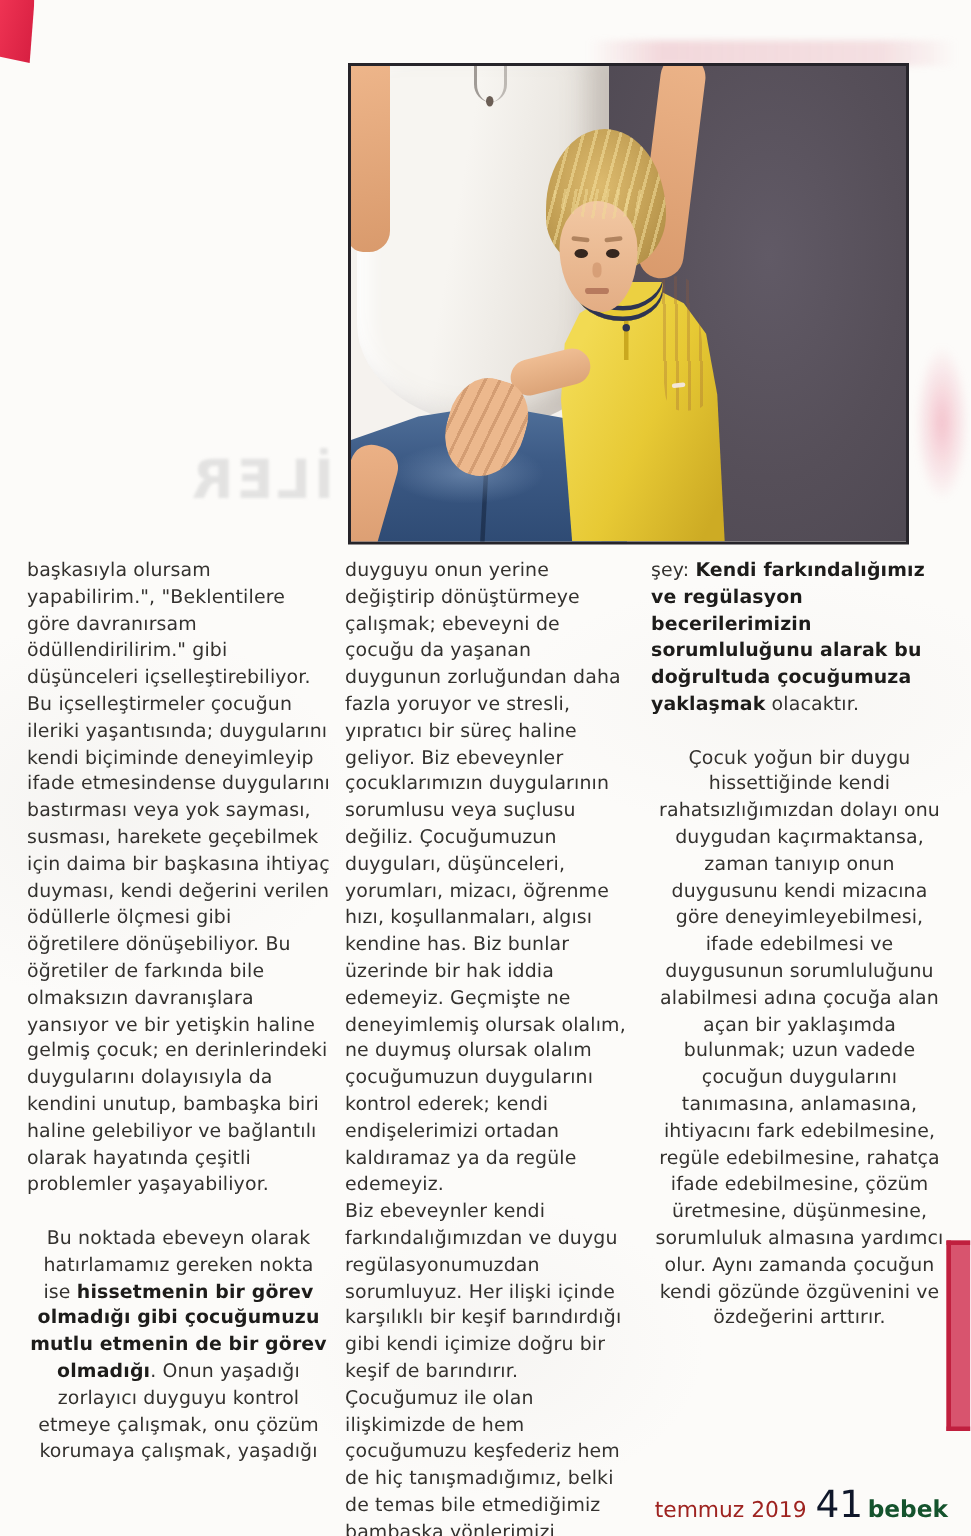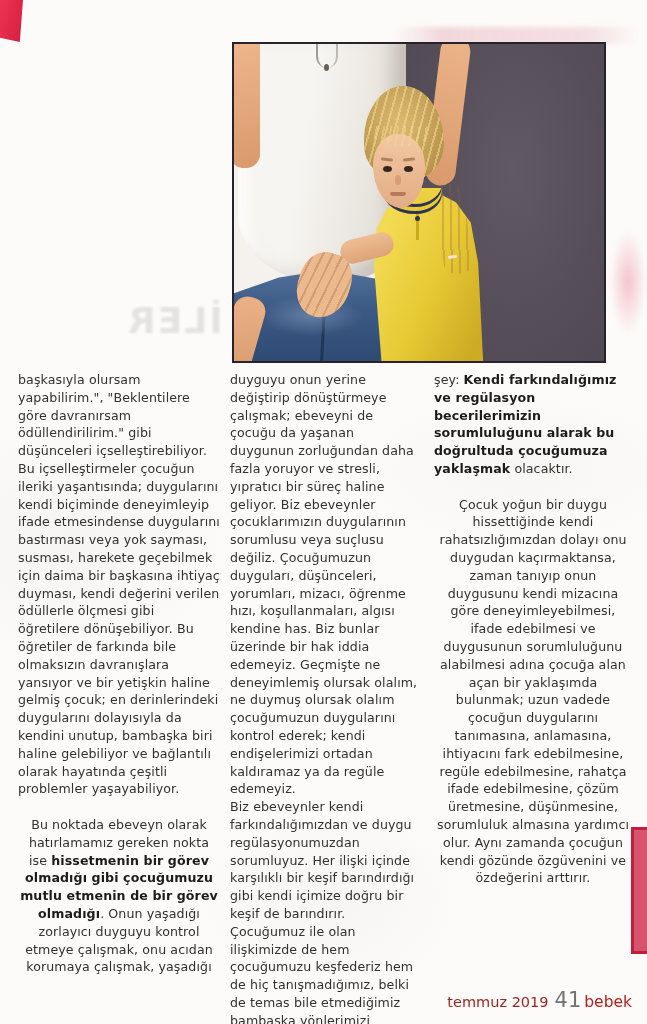--- a/index.html
+++ b/index.html
@@ -107,22 +107,22 @@
   .col p{margin:0;}
   .col p.gap{margin-top:17.8px;text-align:center;}
   .col .bold{font-weight:700;color:#1d1c1a;}
   .c1{left:18px;width:202px;}
   .c2{left:230px;width:192px;}
   .c3{left:434px;width:198px;}
 
   
   .footer{position:absolute;right:15px;top:988px;white-space:nowrap;}
   .footer .issue{color:#9e2320;font-size:14.5px;}
-  .footer .pagenum{color:#737373;font-size:21px;margin-left:6px;}
-  .footer .mag{color:#b91c1c;font-size:15.5px;font-weight:400;margin-left:3px;}
+  .footer .pagenum{color:#0f172a;font-size:25px;margin-left:6px;}
+  .footer .mag{color:#14532d;font-size:15.5px;font-weight:700;margin-left:3px;}
 </style>
 </head>
 <body>
 
 <div class="page">
   <div class="paper-tint"></div>
 
   <div class="bookmark"></div>
   <div class="showthrough-top"></div>
   <div class="mirrored">İLER</div>
@@ -152,21 +152,21 @@
     <div class="fringe"></div>
     <div class="mom-hand"></div>
   </figure>
 
   <div class="pink-smudge"></div>
   <div class="redbar"></div>
 
   <main class="columns">
     <div class="col c1">
         <p><span>başkasıyla olursam yapabilirim.", "Beklentilere göre davranırsam ödüllendirilirim." gibi düşünceleri içselleştirebiliyor. Bu içselleştirmeler çocuğun ileriki yaşantısında; duygularını kendi biçiminde deneyimleyip ifade etmesindense duygularını bastırması veya yok sayması, susması, harekete geçebilmek için daima bir başkasına ihtiyaç duyması, kendi değerini verilen ödüllerle ölçmesi gibi öğretilere dönüşebiliyor. Bu öğretiler de farkında bile olmaksızın davranışlara yansıyor ve bir yetişkin haline gelmiş çocuk; en derinlerindeki duygularını dolayısıyla da kendini unutup, bambaşka biri haline gelebiliyor ve bağlantılı olarak hayatında çeşitli problemler yaşayabiliyor.</span></p>
-        <p class="gap"><span>Bu noktada ebeveyn olarak hatırlamamız gereken nokta ise </span><span class="bold">hissetmenin bir görev olmadığı gibi çocuğumuzu mutlu etmenin de bir görev olmadığı</span><span>. Onun yaşadığı zorlayıcı duyguyu kontrol etmeye çalışmak, onu acıdan korumaya çalışmak, yaşadığı</span></p>
+        <p class="gap"><span>Bu noktada ebeveyn olarak hatırlamamız gereken nokta ise </span><span class="bold">hissetmenin bir görev olmadığı gibi çocuğumuzu mutlu etmenin de bir görev olmadığı</span><span>. Onun yaşadığı zorlayıcı duyguyu kontrol etmeye çalışmak, onu çözüm korumaya çalışmak, yaşadığı</span></p>
       </div>
     <div class="col c2">
         <p><span>duyguyu onun yerine değiştirip dönüştürmeye çalışmak; ebeveyni de çocuğu da yaşanan duygunun zorluğundan daha fazla yoruyor ve stresli, yıpratıcı bir süreç haline geliyor. Biz ebeveynler çocuklarımızın duygularının sorumlusu veya suçlusu değiliz. Çocuğumuzun duyguları, düşünceleri, yorumları, mizacı, öğrenme hızı, koşullanmaları, algısı kendine has. Biz bunlar üzerinde bir hak iddia edemeyiz. Geçmişte ne deneyimlemiş olursak olalım, ne duymuş olursak olalım çocuğumuzun duygularını kontrol ederek; kendi endişelerimizi ortadan kaldıramaz ya da regüle edemeyiz.</span></p>
         <p><span>Biz ebeveynler kendi farkındalığımızdan ve duygu regülasyonumuzdan sorumluyuz. Her ilişki içinde karşılıklı bir keşif barındırdığı gibi kendi içimize doğru bir keşif de barındırır. Çocuğumuz ile olan ilişkimizde de hem çocuğumuzu keşfederiz hem de hiç tanışmadığımız, belki de temas bile etmediğimiz bambaşka yönlerimizi keşfederiz. Bu nedenle çocuklarımız için yapabileceğimiz</span></p>
       </div>
     <div class="col c3">
         <p><span>şey: </span><span class="bold">Kendi farkındalığımız ve regülasyon becerilerimizin sorumluluğunu alarak bu doğrultuda çocuğumuza yaklaşmak</span><span> olacaktır.</span></p>
         <p class="gap"><span>Çocuk yoğun bir duygu hissettiğinde kendi rahatsızlığımızdan dolayı onu duygudan kaçırmaktansa, zaman tanıyıp onun duygusunu kendi mizacına göre deneyimleyebilmesi, ifade edebilmesi ve duygusunun sorumluluğunu alabilmesi adına çocuğa alan açan bir yaklaşımda bulunmak; uzun vadede çocuğun duygularını tanımasına, anlamasına, ihtiyacını fark edebilmesine, regüle edebilmesine, rahatça ifade edebilmesine, çözüm üretmesine, düşünmesine, sorumluluk almasına yardımcı olur. Aynı zamanda çocuğun kendi gözünde özgüvenini ve özdeğerini arttırır.</span></p>
       </div>
   </main>

